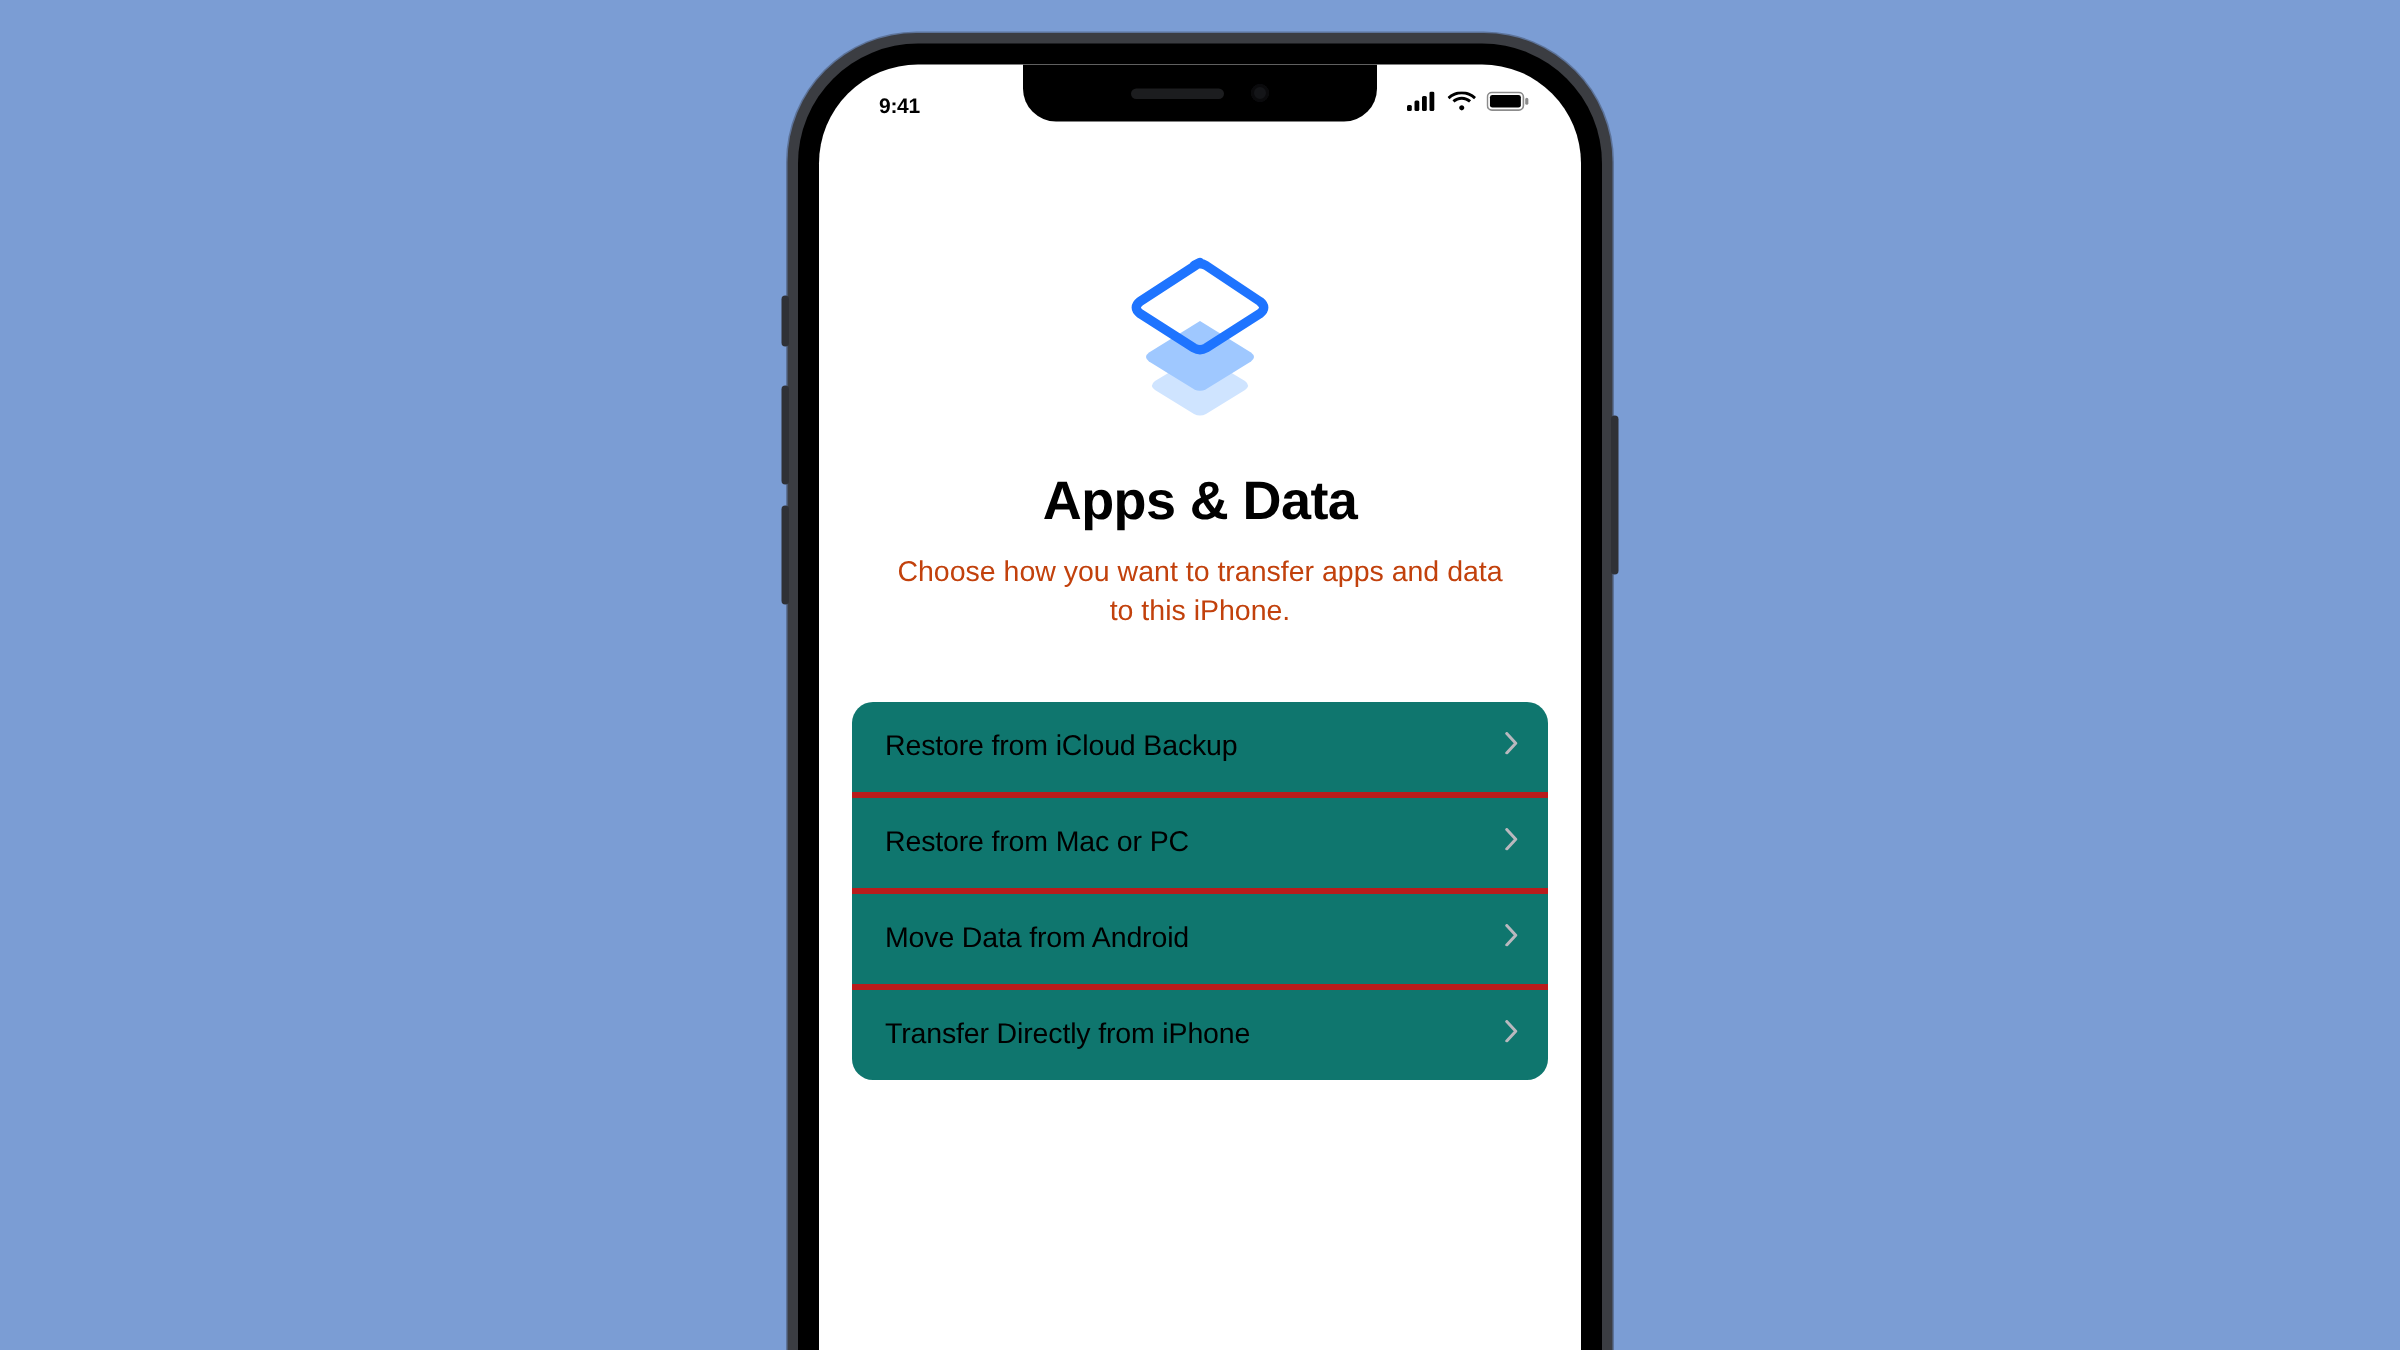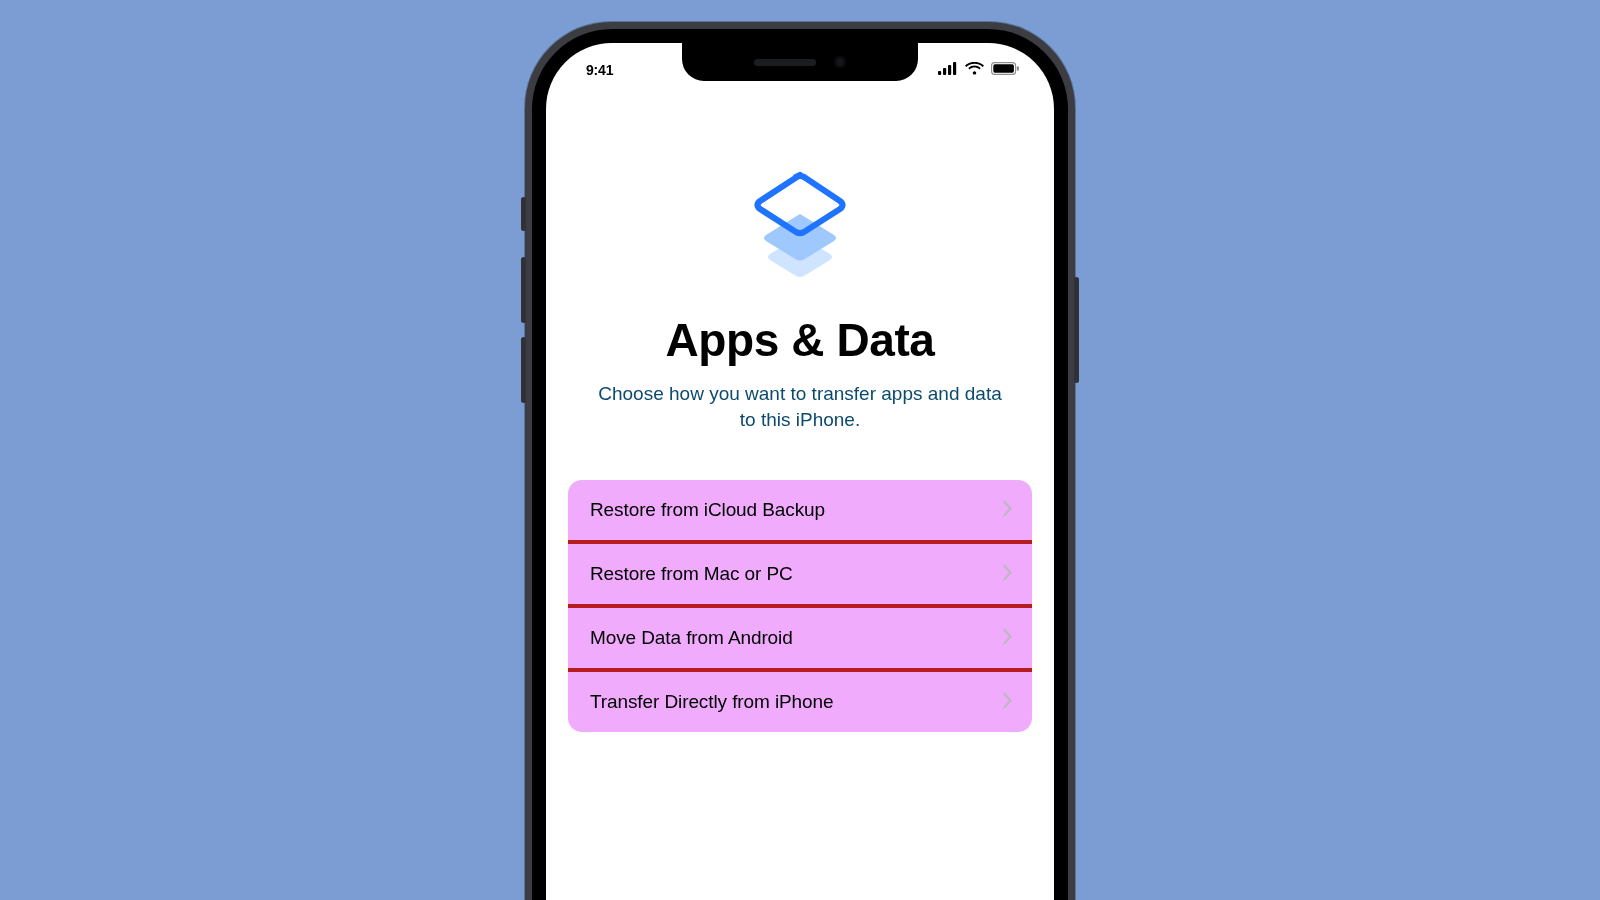--- a/index.html
+++ b/index.html
@@ -114,36 +114,36 @@
     position: absolute;
     top: 54px; left: 0; right: 0; bottom: 0;
     padding: 72px 22px 0;
     text-align: center;
   }
   .stack-icon {
     display: block;
     margin: 0 auto 24px;
   }
   .page-title {
-    font-size: 46px;
+    font-size: 36px;
     font-weight: 700;
     letter-spacing: -0.4px;
     color: #000;
     margin-bottom: 14px;
   }
   .page-sub {
     font-size: 19px;
     line-height: 1.35;
-    color: #0c4a6e;
+    color: #c2410c;
     font-weight: 400;
     margin: 0 26px 48px;
   }
 
   .option-list {
-    background: #f0abfc;
+    background: #0f766e;
     border-radius: 14px;
     text-align: center;
     overflow: hidden;
   }
   .option-row {
     display: flex;
     align-items: center;
     justify-content: space-between;
     padding: 19px 20px 19px 22px;
     font-size: 19px;

